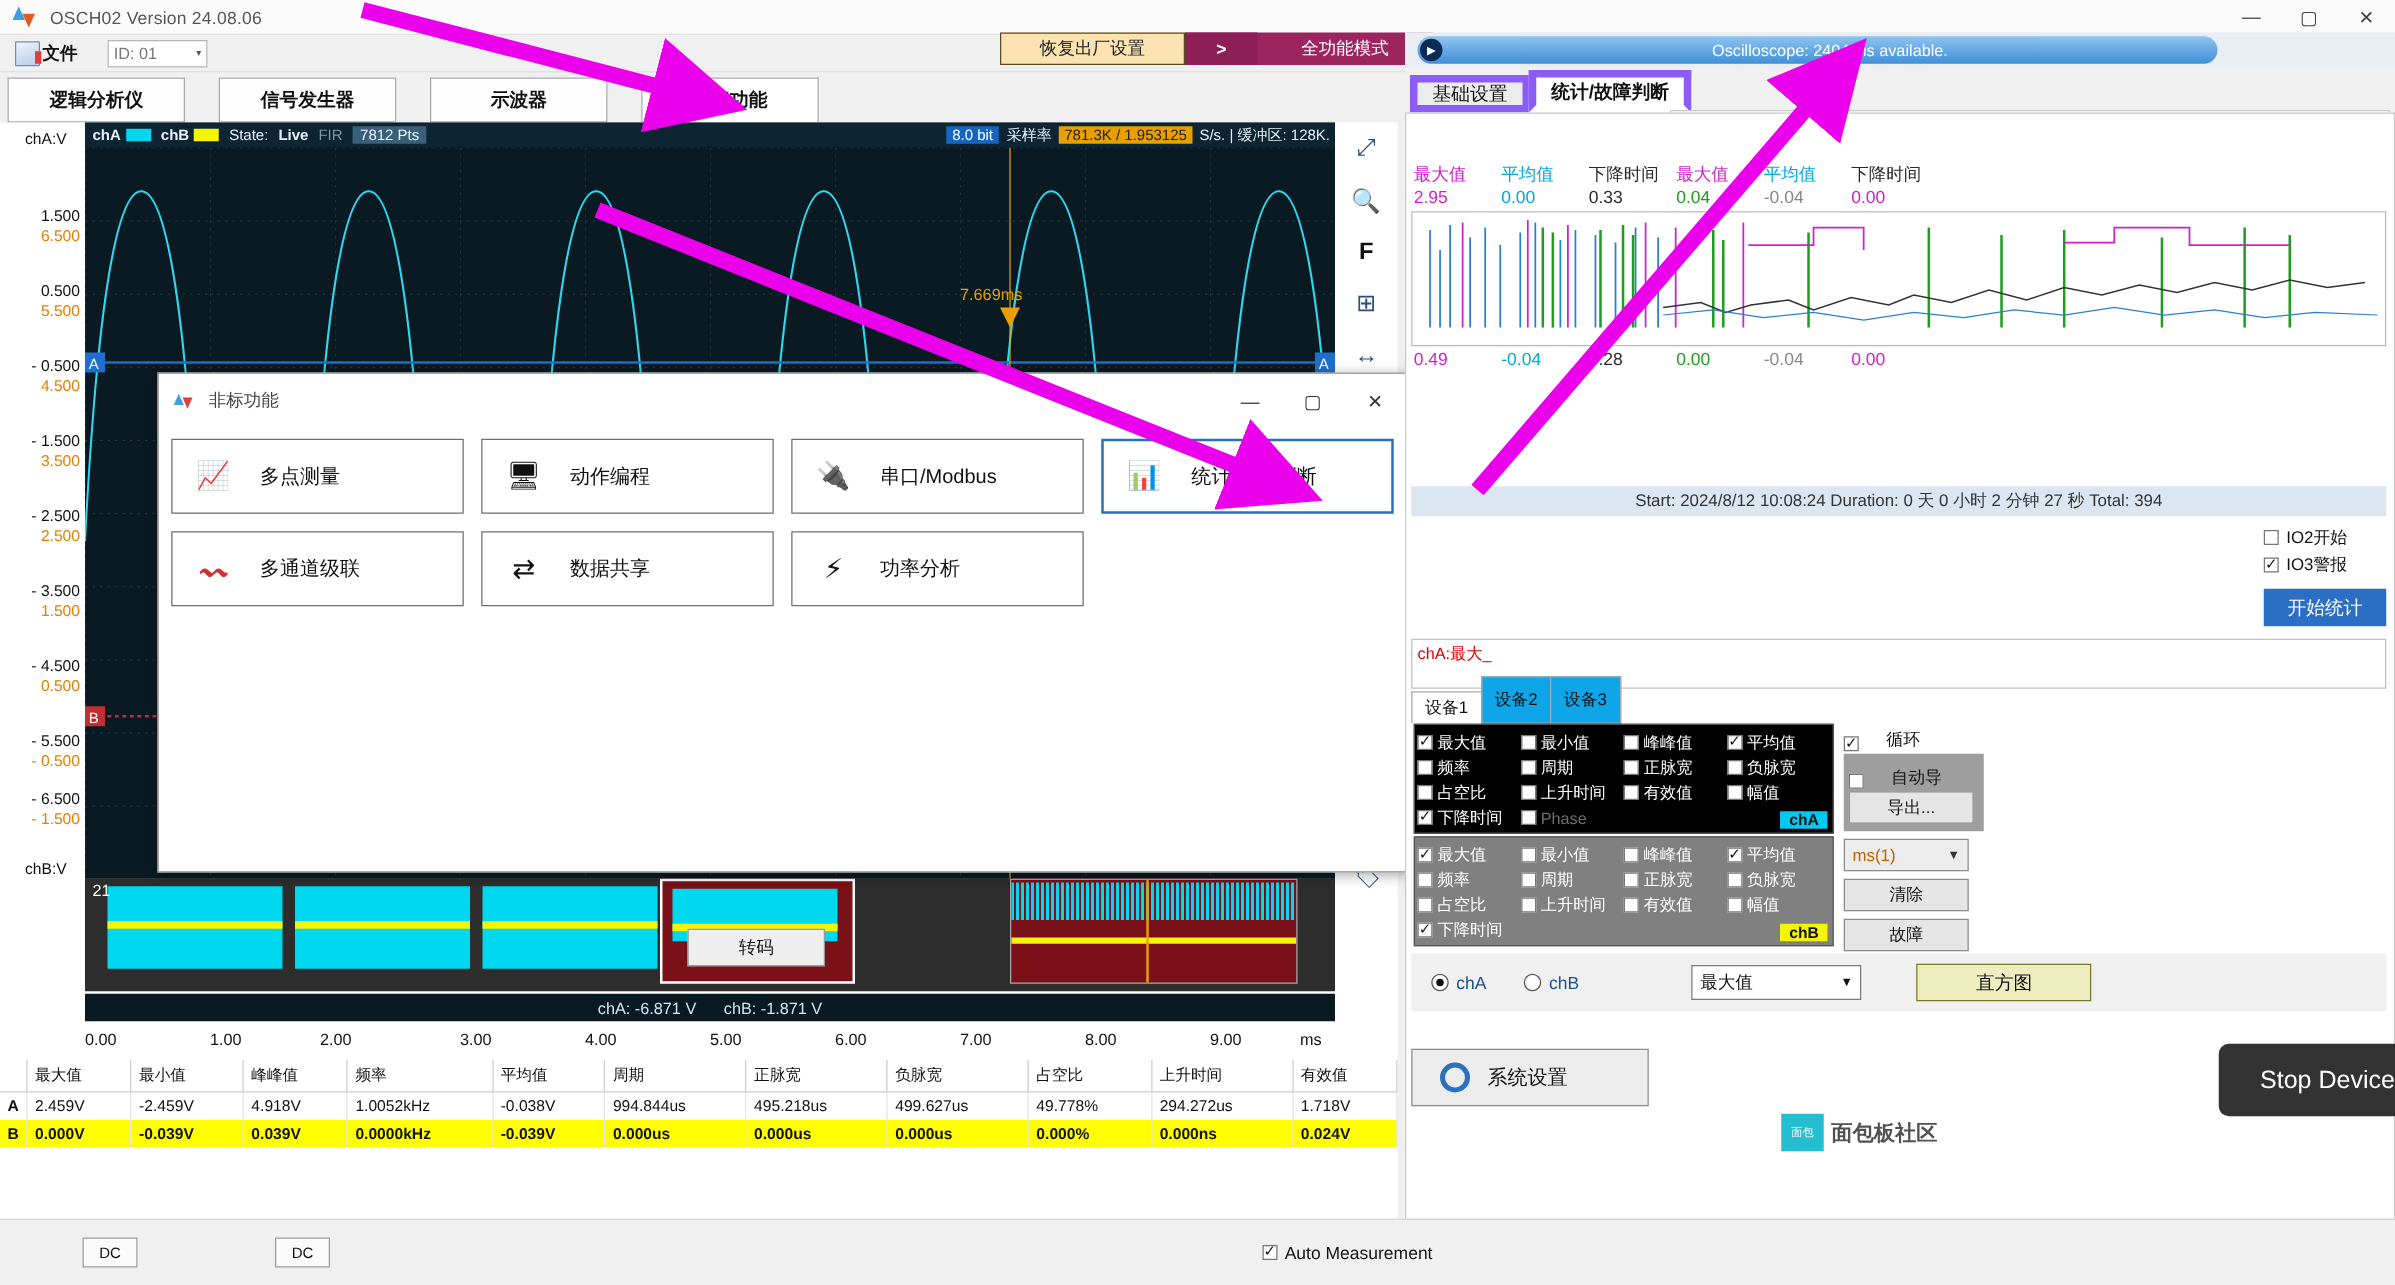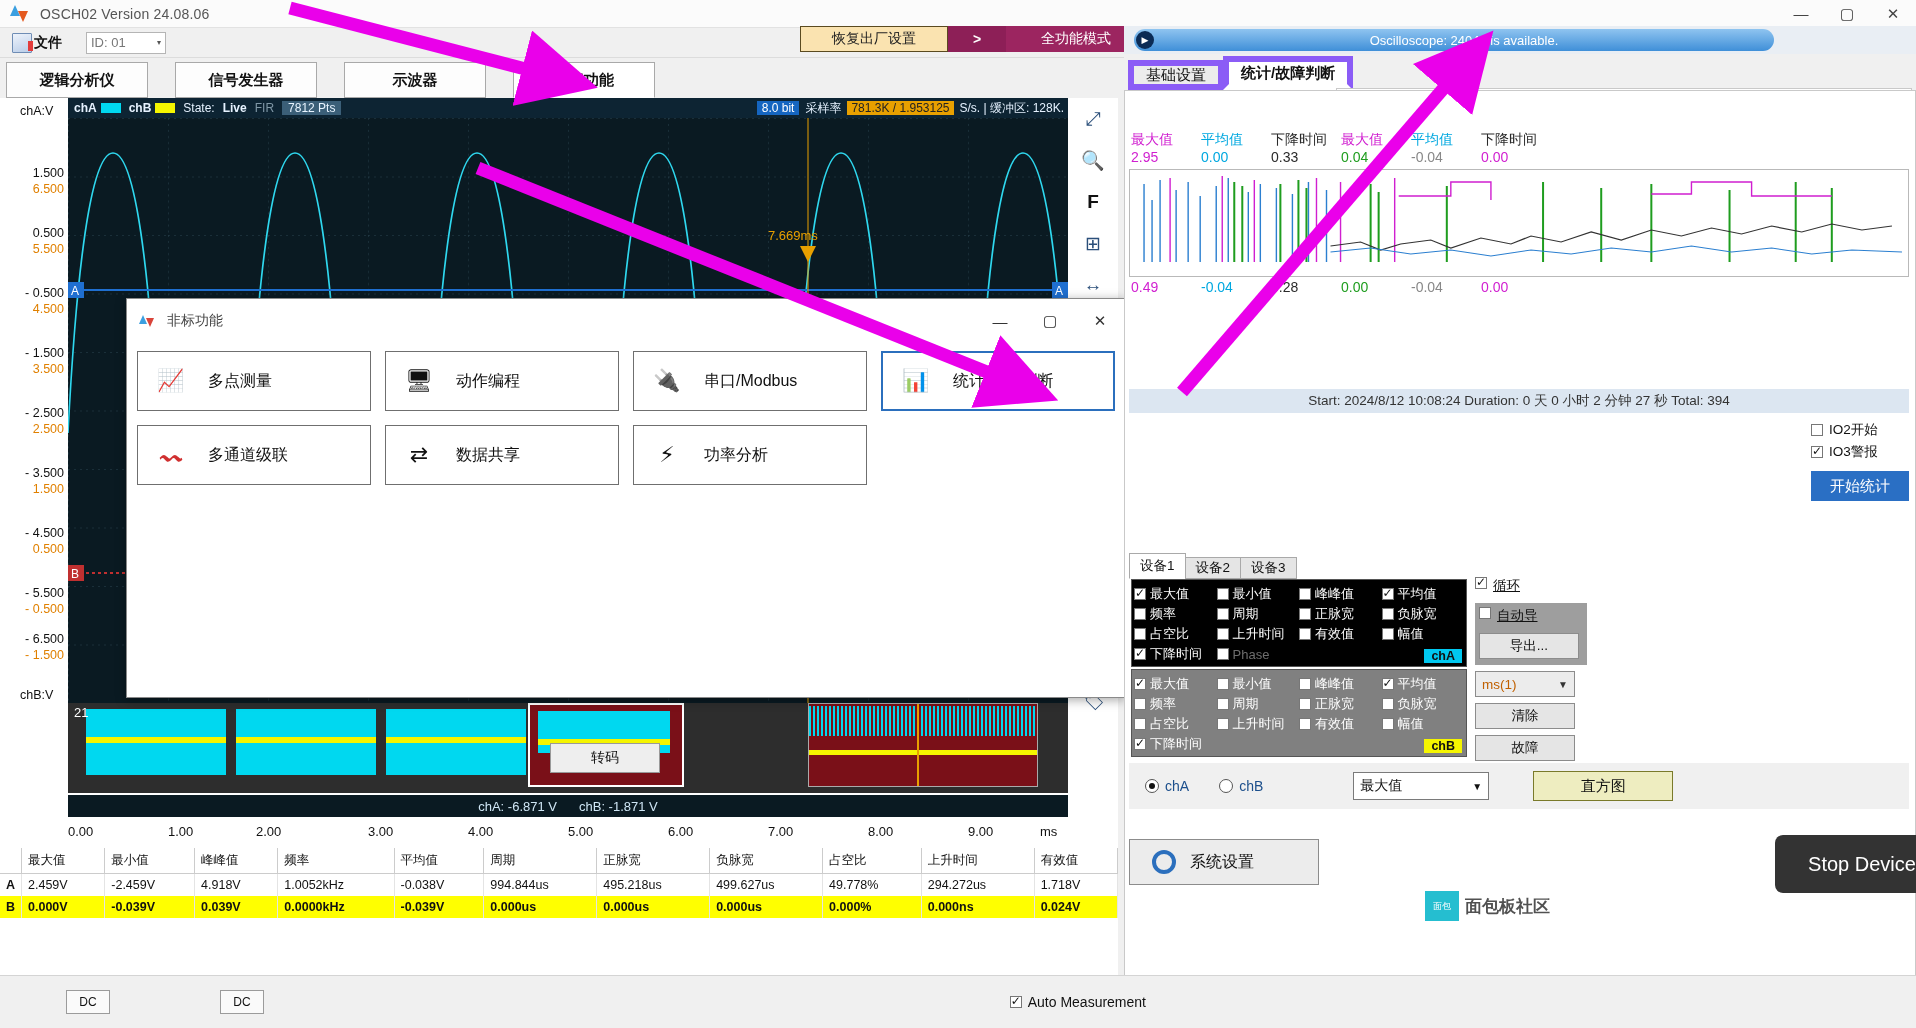--- a/index.html
+++ b/index.html
@@ -131,34 +131,34 @@
 
   #statusbig { position:absolute; left:4px; top:328px; width:676px; height:88px; background:#f7a81b; border:1px solid #7a5a10; display:flex; align-items:center; justify-content:center; }
   #statusbig span { font-size:46px; color:#fff; font-weight:bold; letter-spacing:8px; }
   #io-col { position:absolute; left:686px; top:328px; width:102px; }
   .iochk { display:flex; align-items:center; gap:6px; font-size:13.5px; height:22px; }
   #btn-startstat { margin-top:8px; width:98px; height:30px; background:#2a6fc4; color:#fff; display:flex; align-items:center; justify-content:center; font-size:15px; }
 
   #chA-note { position:absolute; left:4px; top:420px; width:780px; height:40px; border:1px solid #c0c0c0; background:#fff; font-size:13px; color:#d00; padding:2px 4px; }
 
   #dtabs { position:absolute; left:4px; top:462px; height:26px; display:flex; align-items:flex-end; }
-  .dtab { height:22px; padding:0 10px; border:1px solid #a9a9a9; background:#e5e5e5; font-size:13.5px; display:flex; align-items:center; margin-right:-1px; }
+  .dtab { height:38px; padding:0 10px; border:1px solid #a9a9a9; background:#0ea5e9; font-size:13.5px; display:flex; align-items:center; margin-right:-1px; }
   .dtab.sel { background:#fff; height:26px; border-bottom-color:#fff; }
 
   .mgrid { position:absolute; left:6px; width:336px; display:grid; grid-template-columns:repeat(4,1fr); padding:4px 2px; }
   .mgrid.dark { top:488px; height:88px; background:#000; color:#fff; border:1px solid #555; }
   .mgrid.gray { top:578px; height:88px; background:#808080; color:#fff; border:1px solid #555; }
   .mcell { display:flex; align-items:center; gap:4px; font-size:13px; height:20px; }
   .cb { width:12px; height:12px; background:#fff; border:1px solid #777; flex:0 0 12px; position:relative; }
   .cb.on::after { content:"✓"; position:absolute; left:0px; top:-3px; font-size:12px; color:#111; }
   .mcell.dim { color:#6e6e6e; }
   .chbadge { position:absolute; right:4px; bottom:3px; background:#00c8f0; color:#111; font-size:12.5px; padding:0 7px; font-weight:bold; }
 
   #rcol { position:absolute; left:350px; top:486px; width:112px; }
-  .rchk { display:flex; align-items:flex-start; gap:6px; font-size:13.5px; height:24px;text-decoration:underline; }
+  .rchk { display:flex; align-items:flex-end; gap:22px; font-size:13.5px; height:24px; }
   #autoexport-box { background:#9e9e9e; padding:4px 4px 6px 4px; margin-top:2px; }
   .rbtn { width:100px; height:26px; background:#e5e5e5; border:1px solid #8c8c8c; display:flex; align-items:center; justify-content:center; font-size:13.5px; margin-top:6px; }
   .rsel { width:100px; height:26px; background:#ececec; border:1px solid #8c8c8c; display:flex; align-items:center; padding:0 6px; font-size:13.5px; color:#c06000; margin-top:6px; }
   .rsel .ar { margin-left:auto; color:#333; font-size:10px; }
 
   #bottomrow { position:absolute; left:4px; top:672px; width:780px; height:46px; background:#f0f0f0; display:flex; align-items:center; padding-left:16px; gap:30px; }
   .radio { display:flex; align-items:center; gap:6px; font-size:14px; color:#1c4f8c; }
   .rd { width:14px; height:14px; border-radius:50%; border:1px solid #555; background:#fff; position:relative; }
   .rd.on::after { content:""; position:absolute; left:3px; top:3px; width:6px; height:6px; border-radius:50%; background:#111; }
   #maxsel { width:136px; height:28px; border:1px solid #7a7a7a; background:#fff; display:flex; align-items:center; padding:0 6px; font-size:14px; margin-left:60px; }
@@ -527,20 +527,21 @@
         <span class="cb"></span>
         <span>IO2开始</span>
       </div>
       <div class="iochk">
         <span class="cb on"></span>
         <span>IO3警报</span>
       </div>
       <div id="btn-startstat">开始统计</div>
     </div>
 
+    <div id="chA-note">chA:最大_</div>
 
     <div id="dtabs">
       <div class="dtab sel">设备1</div>
       <div class="dtab">设备2</div>
       <div class="dtab">设备3</div>
     </div>
 
     <div class="mgrid dark">
       <div class="mcell">
           <span class="cb on"></span>

